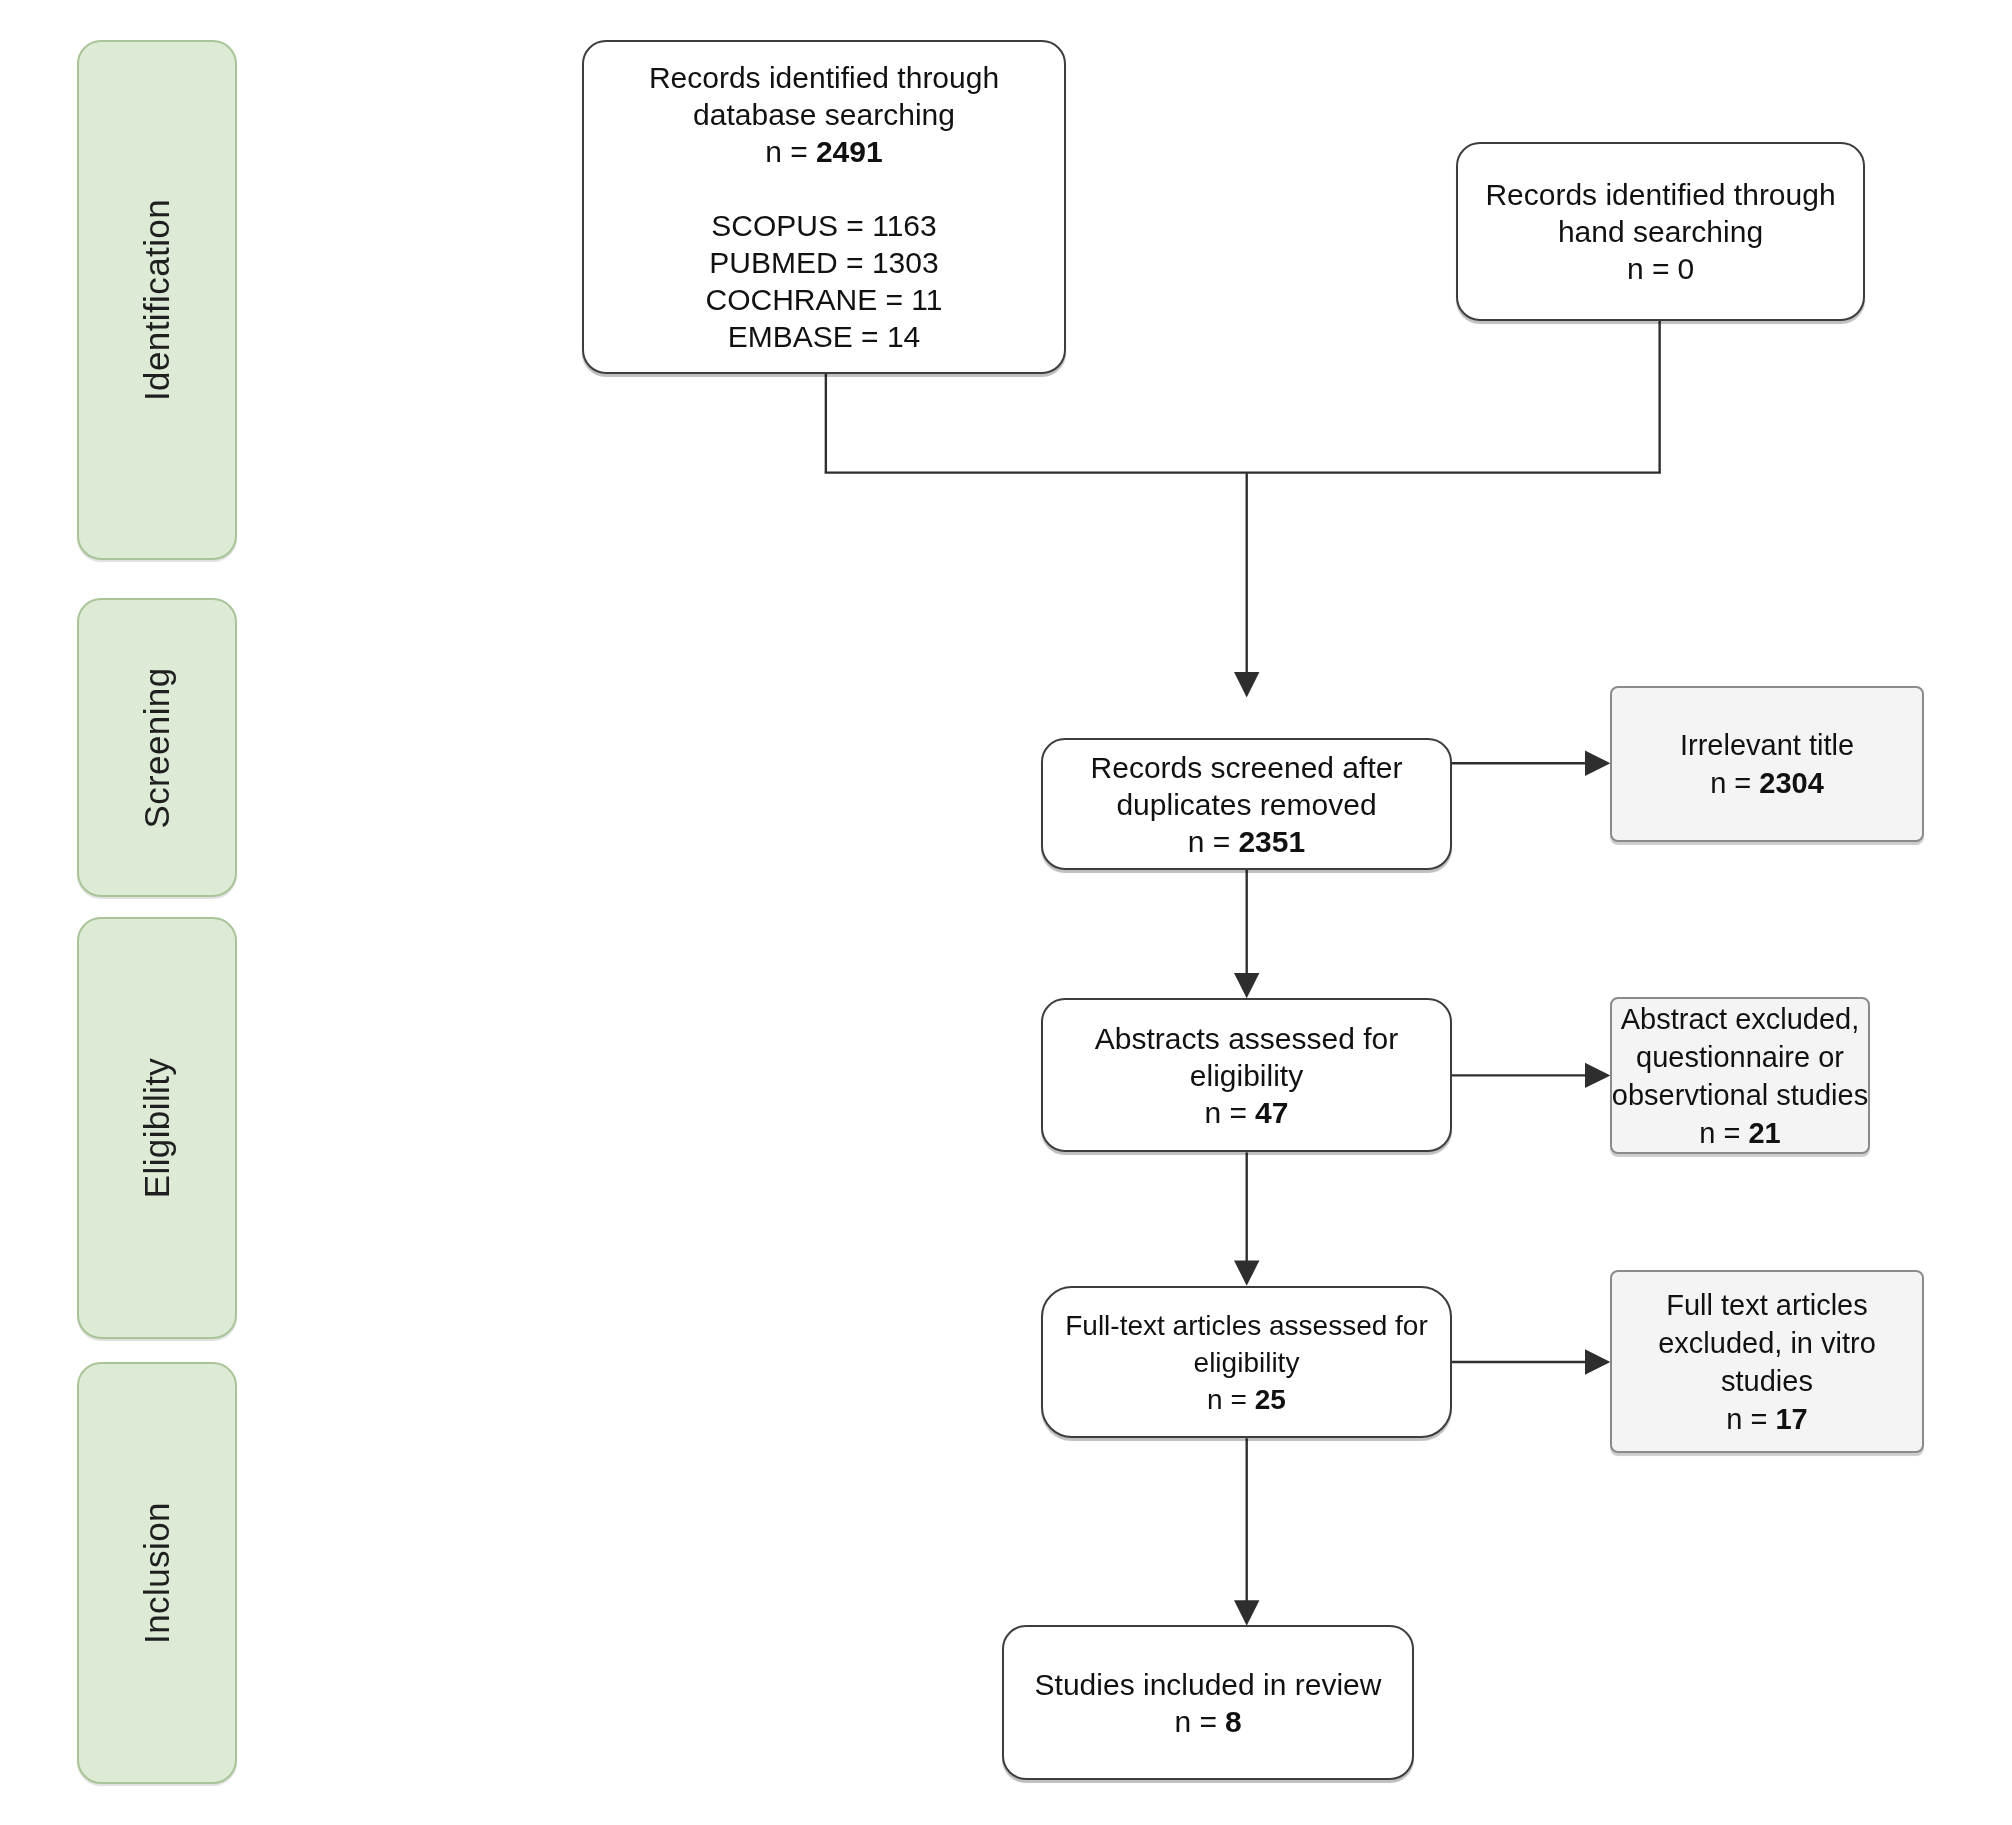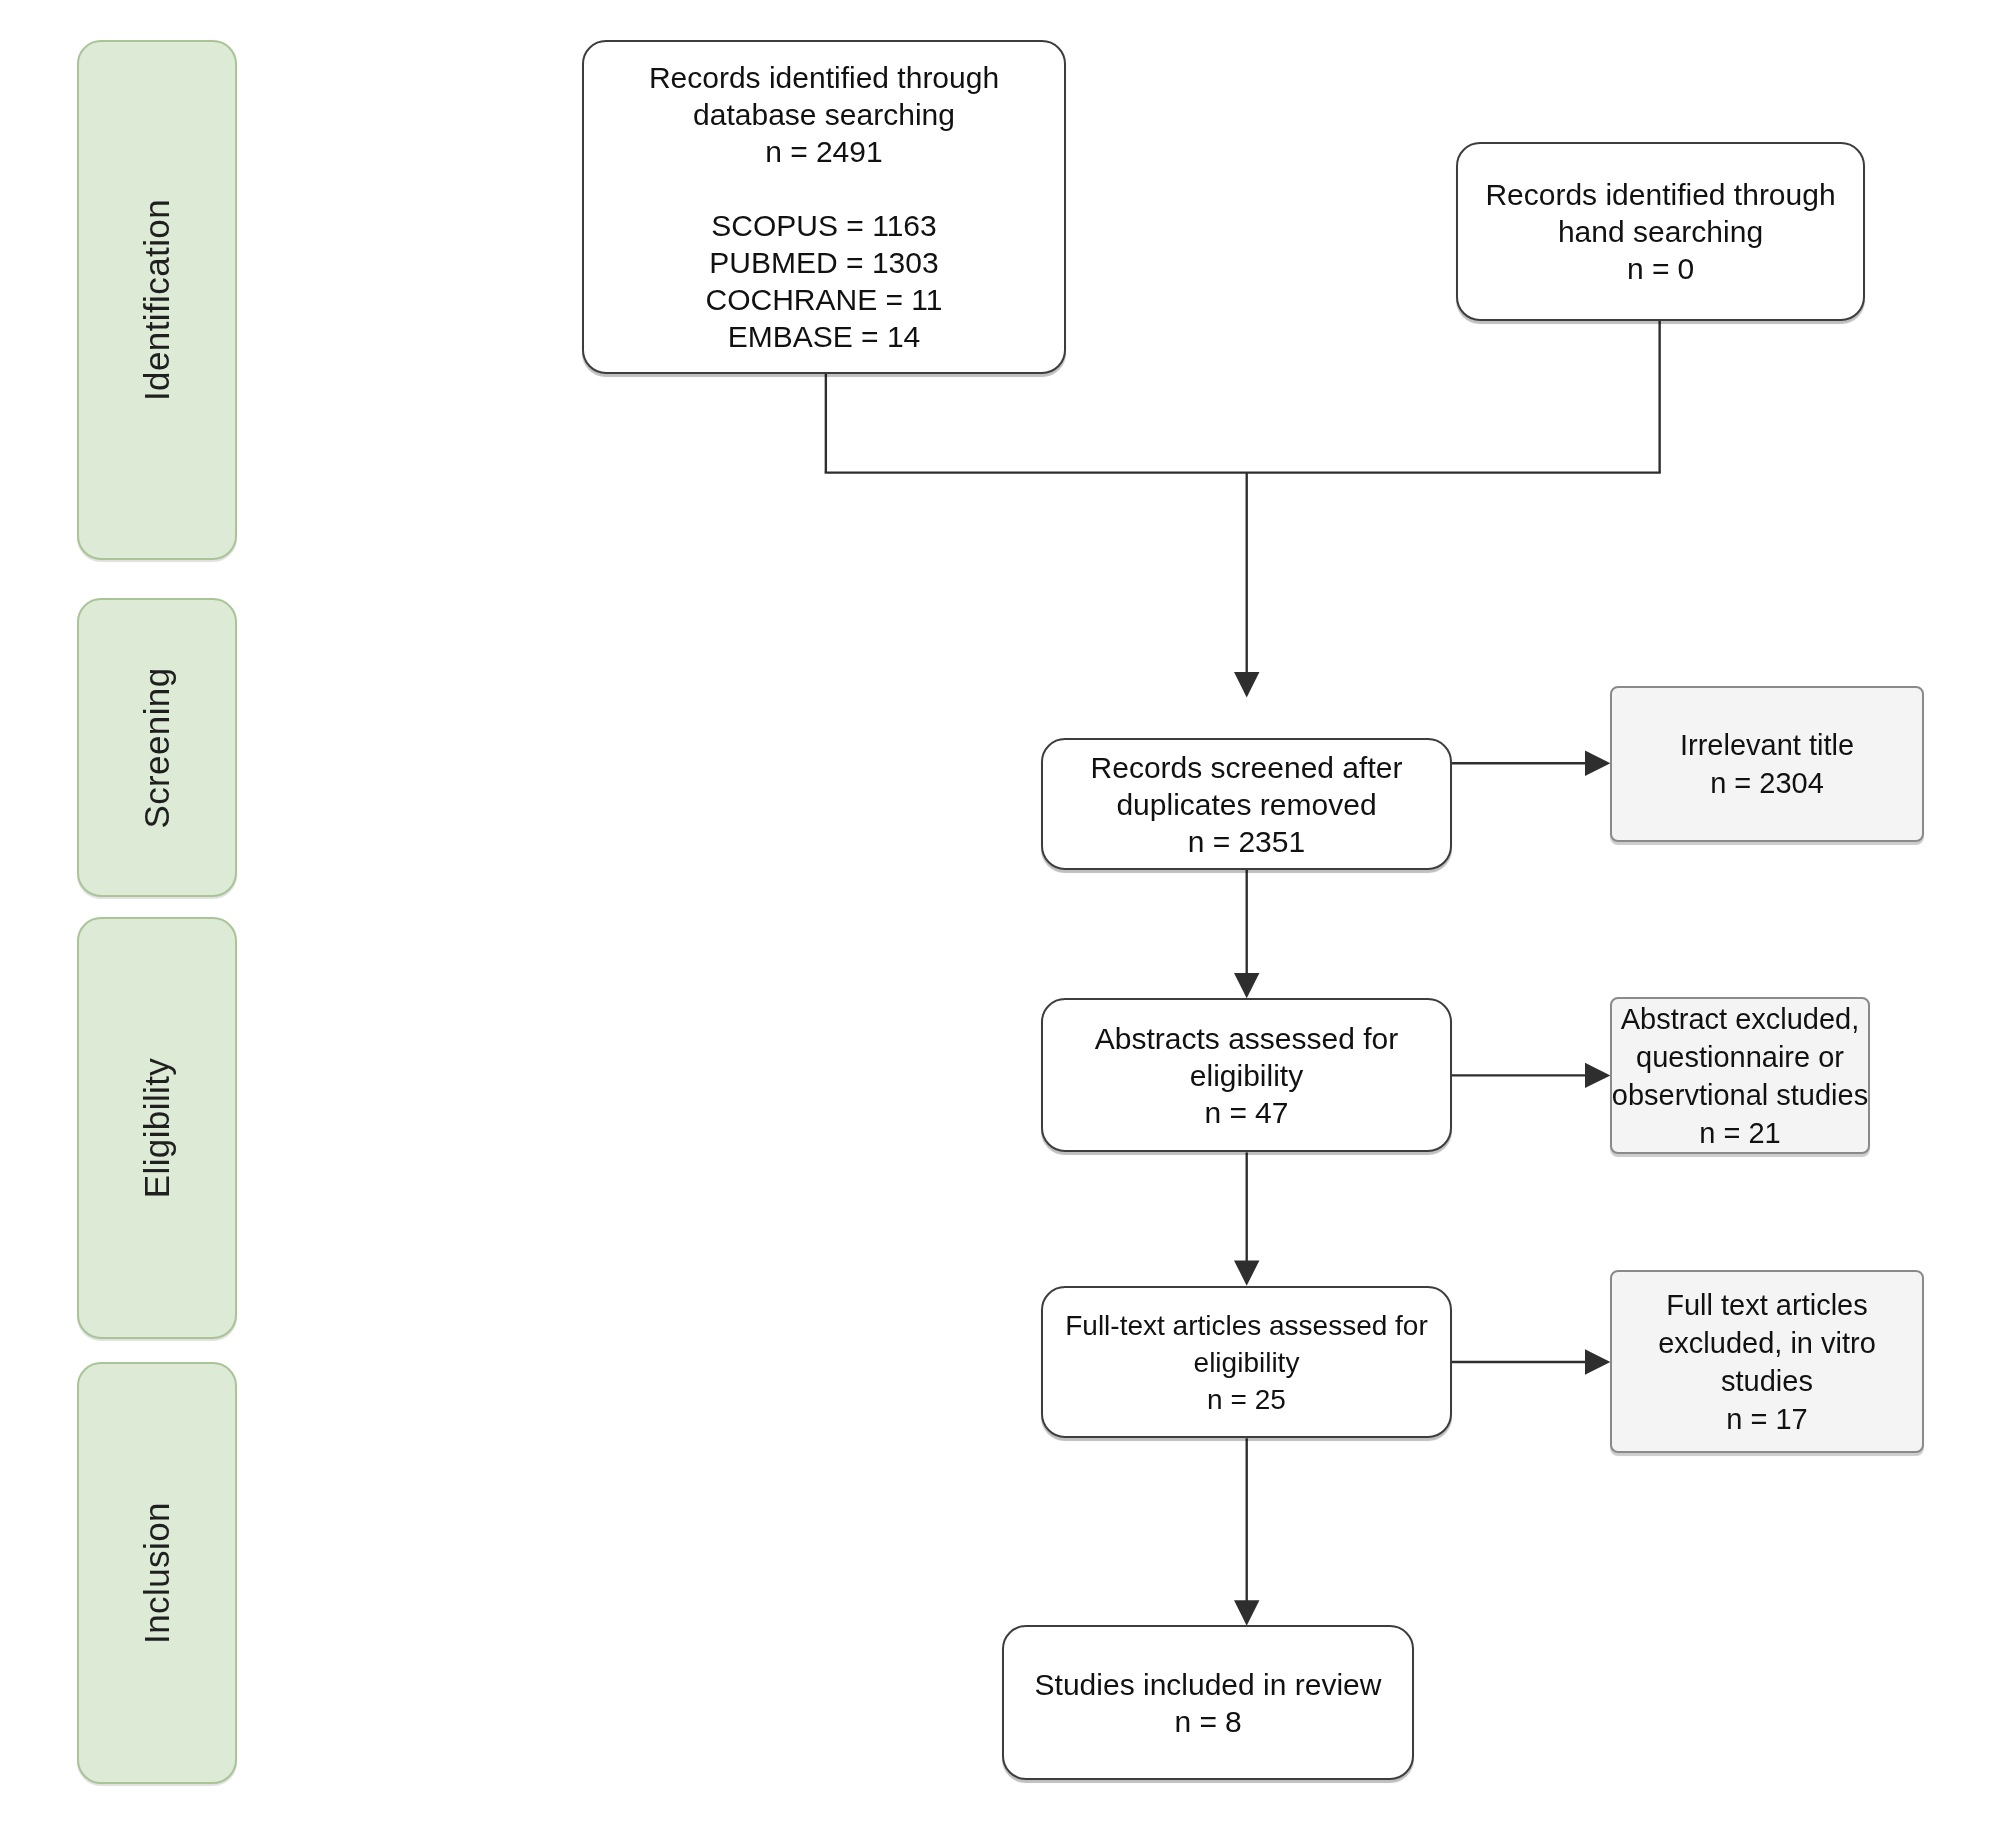--- a/index.html
+++ b/index.html
@@ -56,21 +56,21 @@
   .node.excluded{
     background:var(--excluded_fill);
     border:2.4px solid var(--excluded_border);
     border-radius:8px;
     font-size:29px;line-height:38px;
     box-shadow:0 2.4px 0.8px rgba(0,0,0,0.2);
   }
   .node.fs35{font-size:28px;}
   .line{white-space:nowrap;}
   .spacer{height:37px;}
-  .bold{font-weight:normal;margin-left:8px;}
+  .bold{font-weight:bold;margin-left:8px;}
   .nline .nl{margin-right:0;}
   .nline .plain{font-weight:normal;margin-left:8px;}
 </style>
 </head>
 <body>
 
 <div class="canvas">
 
   <svg class="connectors" viewBox="0 0 2535 2299">
 
@@ -147,21 +147,21 @@
     <div class="line nline"><span class="nl">n =</span><span class="bold">47</span></div>
   </div>
 
   <div class="node excluded" style="left:1610px;top:997px;width:260px;height:157px;">
     <div class="line">Abstract excluded,</div>
     <div class="line">questionnaire or</div>
     <div class="line">observtional studies</div>
     <div class="line nline"><span class="nl">n =</span><span class="bold">21</span></div>
   </div>
 
-  <div class="node fs35" style="left:1041px;top:1286px;width:411px;height:152px;">
+  <div class="node fs35" style="left:1041px;top:1286px;width:411px;height:152px;border-radius:31px;">
     <div class="line">Full-text articles assessed for</div>
     <div class="line">eligibility</div>
     <div class="line nline"><span class="nl">n =</span><span class="bold">25</span></div>
   </div>
 
   <div class="node excluded" style="left:1610px;top:1270px;width:314px;height:183px;">
     <div class="line">Full text articles</div>
     <div class="line">excluded, in vitro</div>
     <div class="line">studies</div>
     <div class="line nline"><span class="nl">n =</span><span class="bold">17</span></div>

